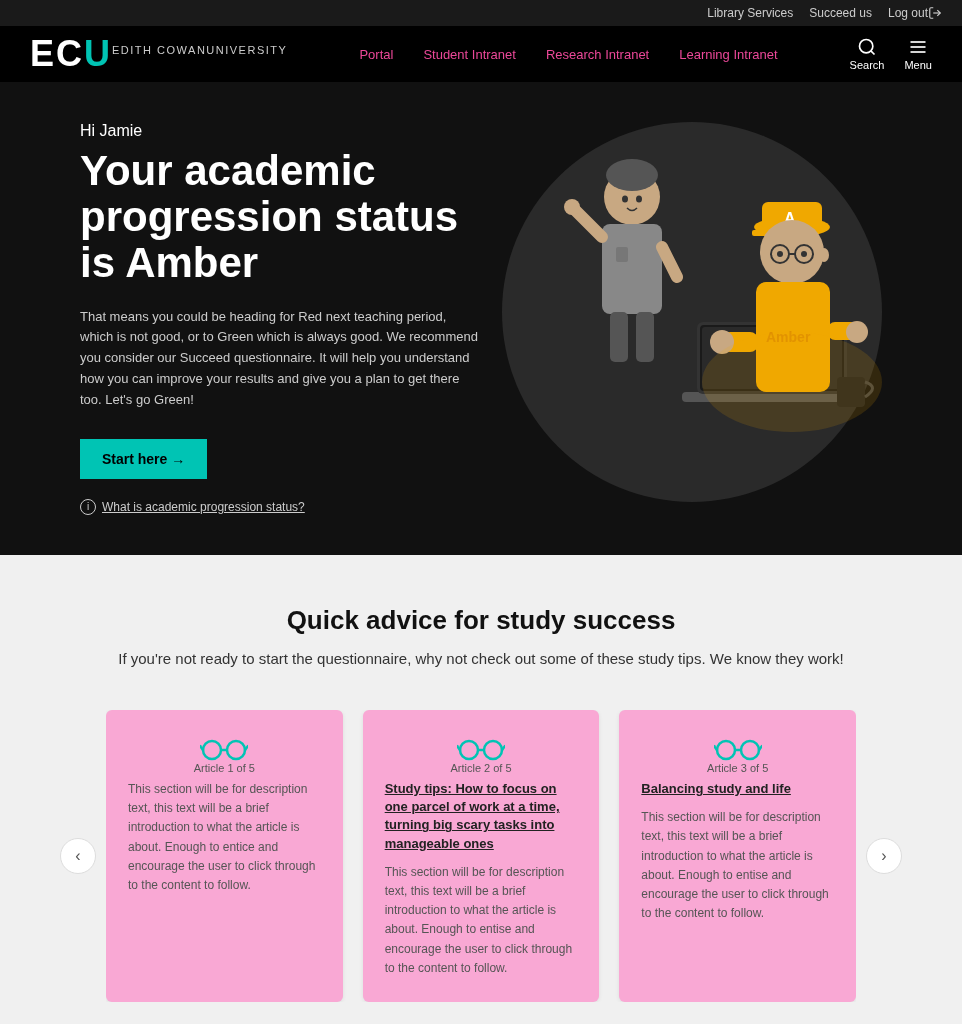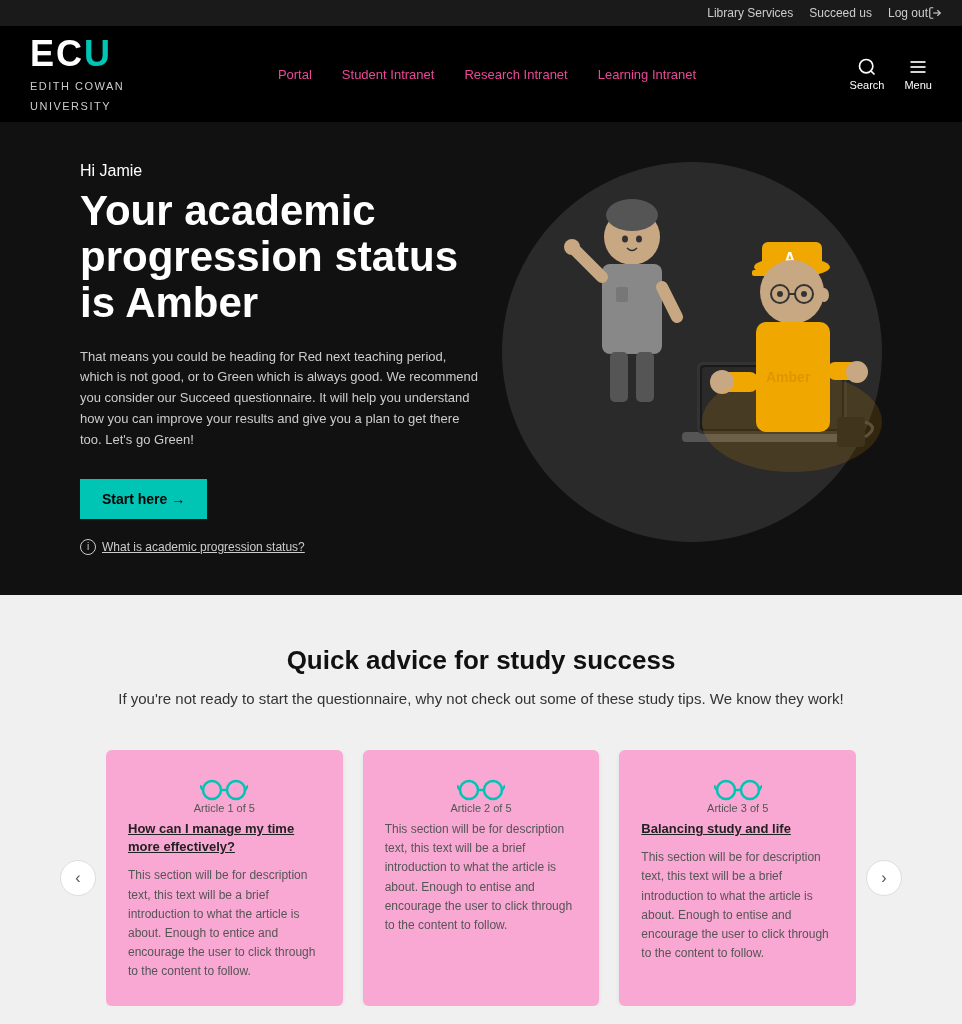--- a/index.html
+++ b/index.html
@@ -27,21 +27,21 @@
     
     .header {
       background: #000;
       display: flex;
       align-items: center;
       padding: 10px 30px;
       justify-content: space-between;
     }
     .logo {
       display: flex;
-      flex-direction: column;
+      flex-direction: row;
       line-height: 1;
     }
     .logo-ecu {
       font-size: 36px;
       font-weight: 900;
       color: #fff;
       letter-spacing: 2px;
     }
     .logo-ecu span {
       color: #00c4b4;
@@ -399,35 +399,35 @@
         <div class="card-icon-wrap">
           <svg class="glasses-svg" viewBox="0 0 48 28" fill="none" xmlns="http://www.w3.org/2000/svg">
             <circle cx="12" cy="16" r="9" stroke="#00c4b4" stroke-width="2.5" fill="none"></circle>
             <circle cx="36" cy="16" r="9" stroke="#00c4b4" stroke-width="2.5" fill="none"></circle>
             <line x1="21" y1="16" x2="27" y2="16" stroke="#00c4b4" stroke-width="2.5"></line>
             <line x1="3" y1="16" x2="0" y2="12" stroke="#00c4b4" stroke-width="2.5" stroke-linecap="round"></line>
             <line x1="45" y1="16" x2="48" y2="12" stroke="#00c4b4" stroke-width="2.5" stroke-linecap="round"></line>
           </svg>
           <span class="card-article-label">Article 1 of 5</span>
         </div>
-        <div class="card-title">How can I manage my time more effectively?</div>
         <p class="card-body">This section will be for description text, this text will be a brief introduction to what the article is about. Enough to entice and encourage the user to click through to the content to follow.</p>
       </div>
 
       <div class="card">
         <div class="card-icon-wrap">
           <svg class="glasses-svg" viewBox="0 0 48 28" fill="none" xmlns="http://www.w3.org/2000/svg">
             <circle cx="12" cy="16" r="9" stroke="#00c4b4" stroke-width="2.5" fill="none"></circle>
             <circle cx="36" cy="16" r="9" stroke="#00c4b4" stroke-width="2.5" fill="none"></circle>
             <line x1="21" y1="16" x2="27" y2="16" stroke="#00c4b4" stroke-width="2.5"></line>
             <line x1="3" y1="16" x2="0" y2="12" stroke="#00c4b4" stroke-width="2.5" stroke-linecap="round"></line>
             <line x1="45" y1="16" x2="48" y2="12" stroke="#00c4b4" stroke-width="2.5" stroke-linecap="round"></line>
           </svg>
           <span class="card-article-label">Article 2 of 5</span>
         </div>
+        <div class="card-title">Study tips: How to focus on one parcel of work at a time, turning big scary tasks into manageable ones</div>
         <p class="card-body">This section will be for description text, this text will be a brief introduction to what the article is about. Enough to entise and encourage the user to click through to the content to follow.</p>
       </div>
 
       <div class="card">
         <div class="card-icon-wrap">
           <svg class="glasses-svg" viewBox="0 0 48 28" fill="none" xmlns="http://www.w3.org/2000/svg">
             <circle cx="12" cy="16" r="9" stroke="#00c4b4" stroke-width="2.5" fill="none"></circle>
             <circle cx="36" cy="16" r="9" stroke="#00c4b4" stroke-width="2.5" fill="none"></circle>
             <line x1="21" y1="16" x2="27" y2="16" stroke="#00c4b4" stroke-width="2.5"></line>
             <line x1="3" y1="16" x2="0" y2="12" stroke="#00c4b4" stroke-width="2.5" stroke-linecap="round"></line>

